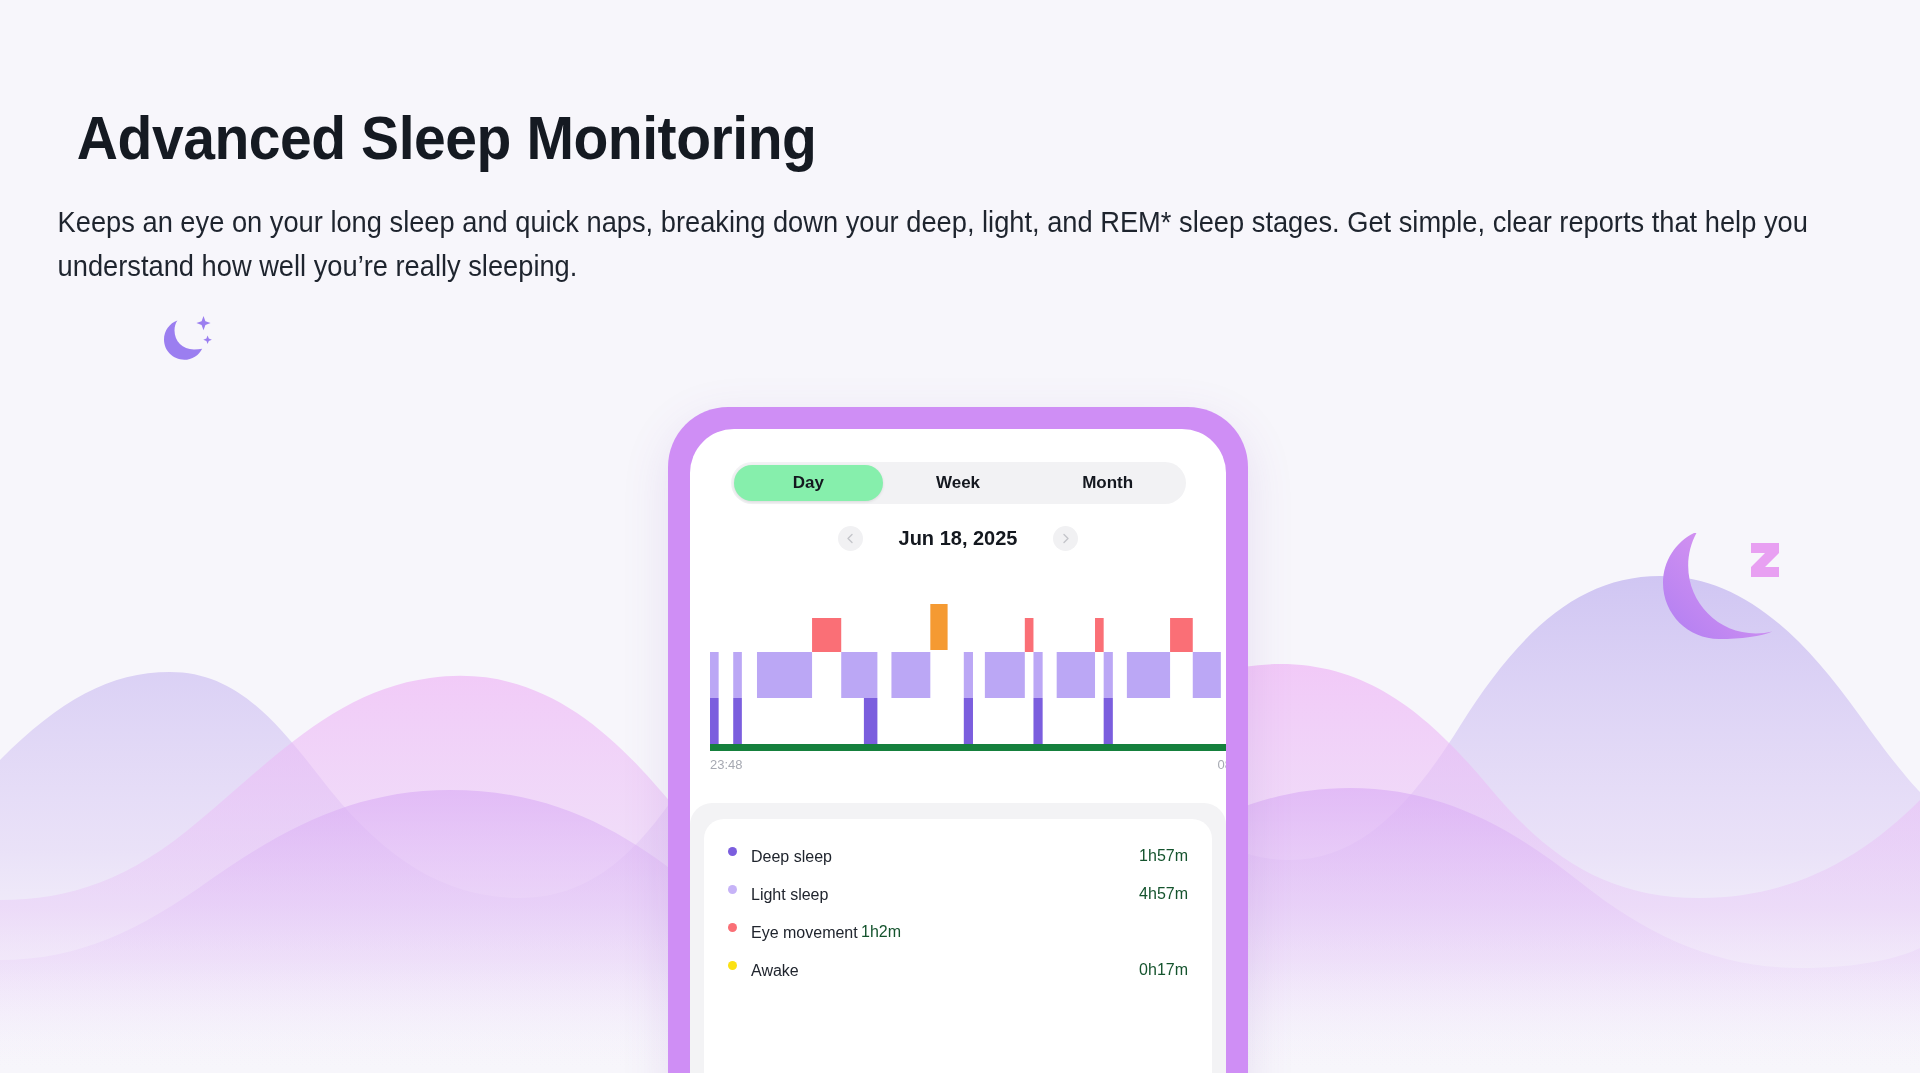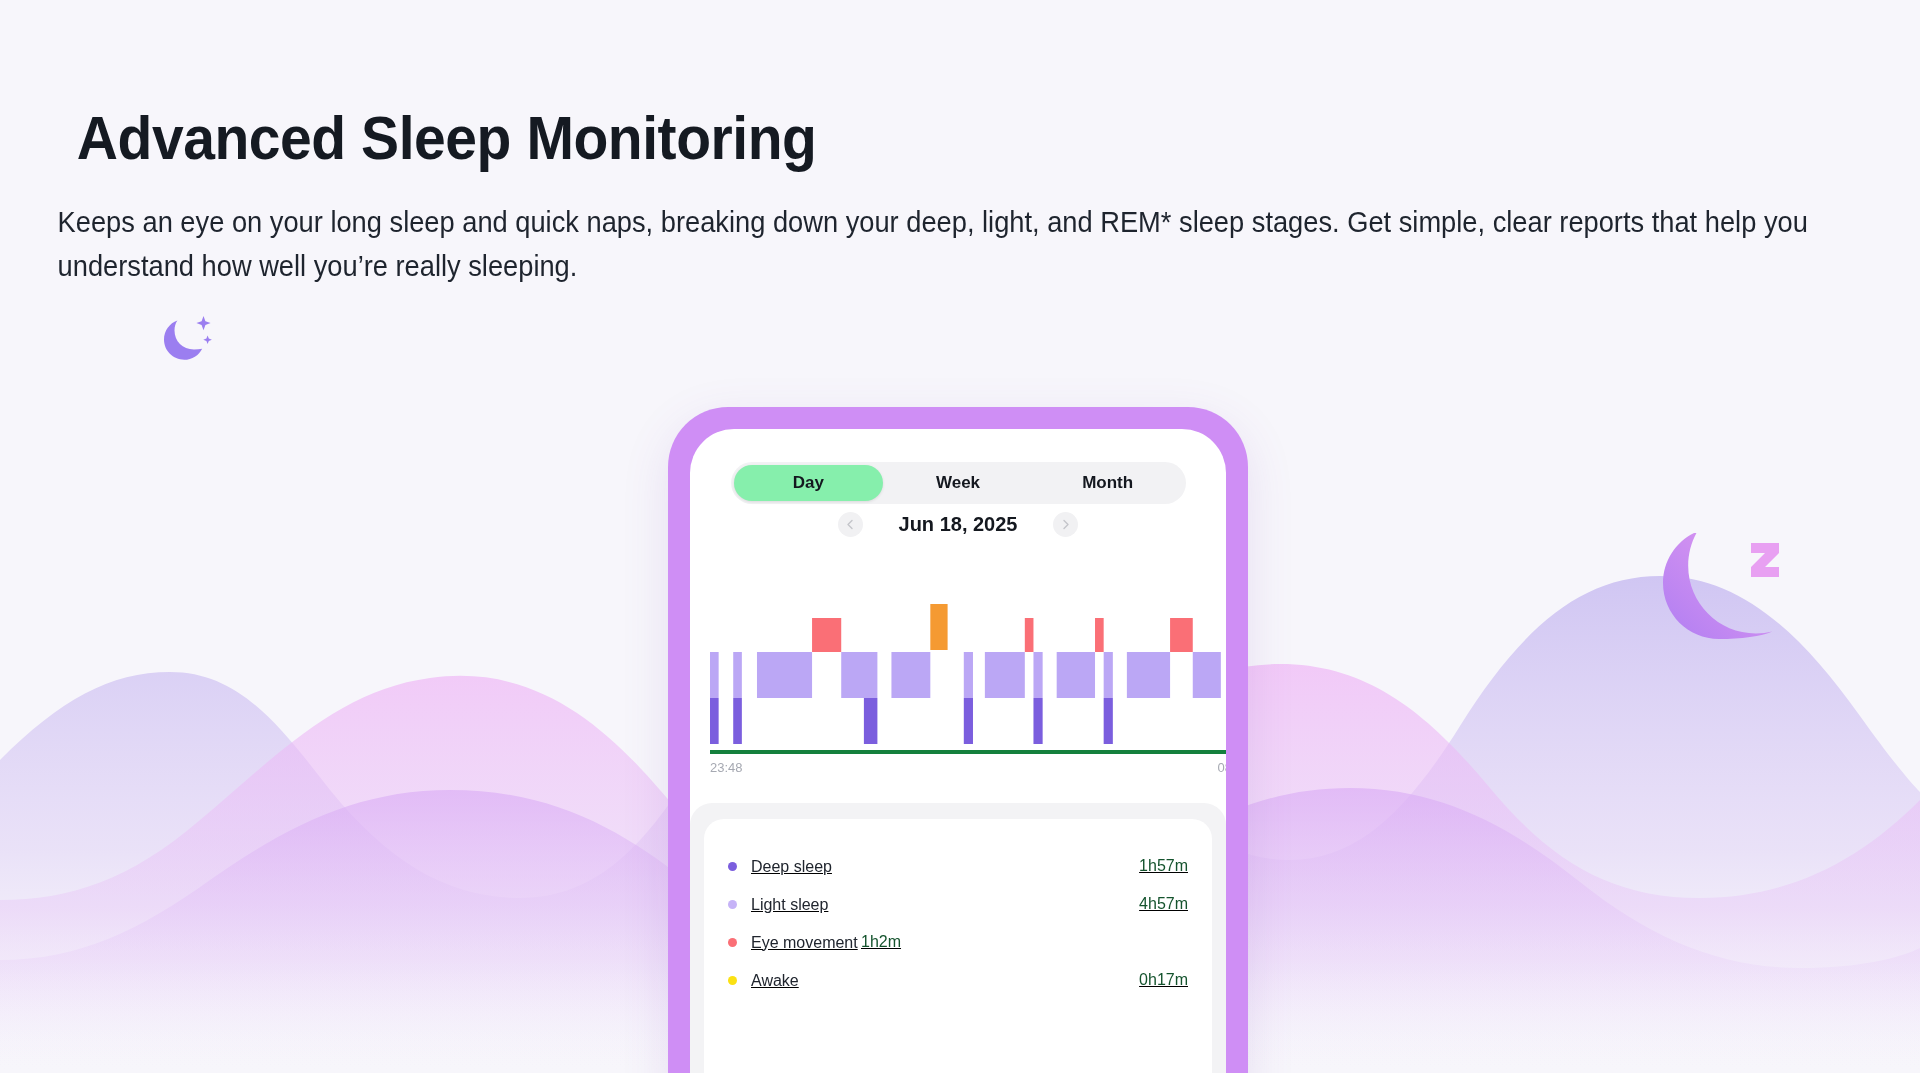--- a/index.html
+++ b/index.html
@@ -97,21 +97,21 @@
     cursor: pointer;
     user-select: none;
   }
   .tab.active {
     background: #86efac;
     box-shadow: 0 1px 3px rgba(0,0,0,0.10);
   }
 
   
   #date-nav {
-    margin-top: 8px;
+    margin-top: 22px;
     display: flex;
     align-items: center;
     justify-content: center;
     gap: 20px;
   }
   .nav-btn {
     width: 25px; height: 25px;
     border-radius: 50%;
     background: #f1f1f3;
     display: flex; align-items: center; justify-content: center;
@@ -134,22 +134,21 @@
   }
   #hypnogram {
     position: absolute;
     left: 0; top: 0;
     width: 540px; height: 140px;
   }
   #hypnogram-axis {
     position: absolute;
     left: 0; top: 140px;
     width: 540px;
-    border-top: 4px solid #15803d;
-    margin-top: 6px;
+    border-top: 7px solid #15803d;
   }
   .axis-label {
     position: absolute;
     top: 6px;
     font-size: 13px;
     color: #a6a9b2;
   }
   #axis-start { left: 0; }
   #axis-end { right: 0; }
 
@@ -180,23 +179,21 @@
     display: flex; flex-direction: column;
     align-items: center; justify-content: center;
     font-size: 15px;
     line-height: 19px;
     color: #252a33;
     text-align: center;
   }
   #legend { flex: 1; padding-top: 2px; }
   .legend-row {
     display: flex;
-    align-items: center;
     height: 38px;
-    text-decoration: underline;
   }
   .legend-dot {
     width: 9px; height: 9px;
     border-radius: 50%;
     flex: 0 0 9px;
     margin-right: 14px;
   }
   .legend-label {
     flex: 1;
     font-size: 16px;

